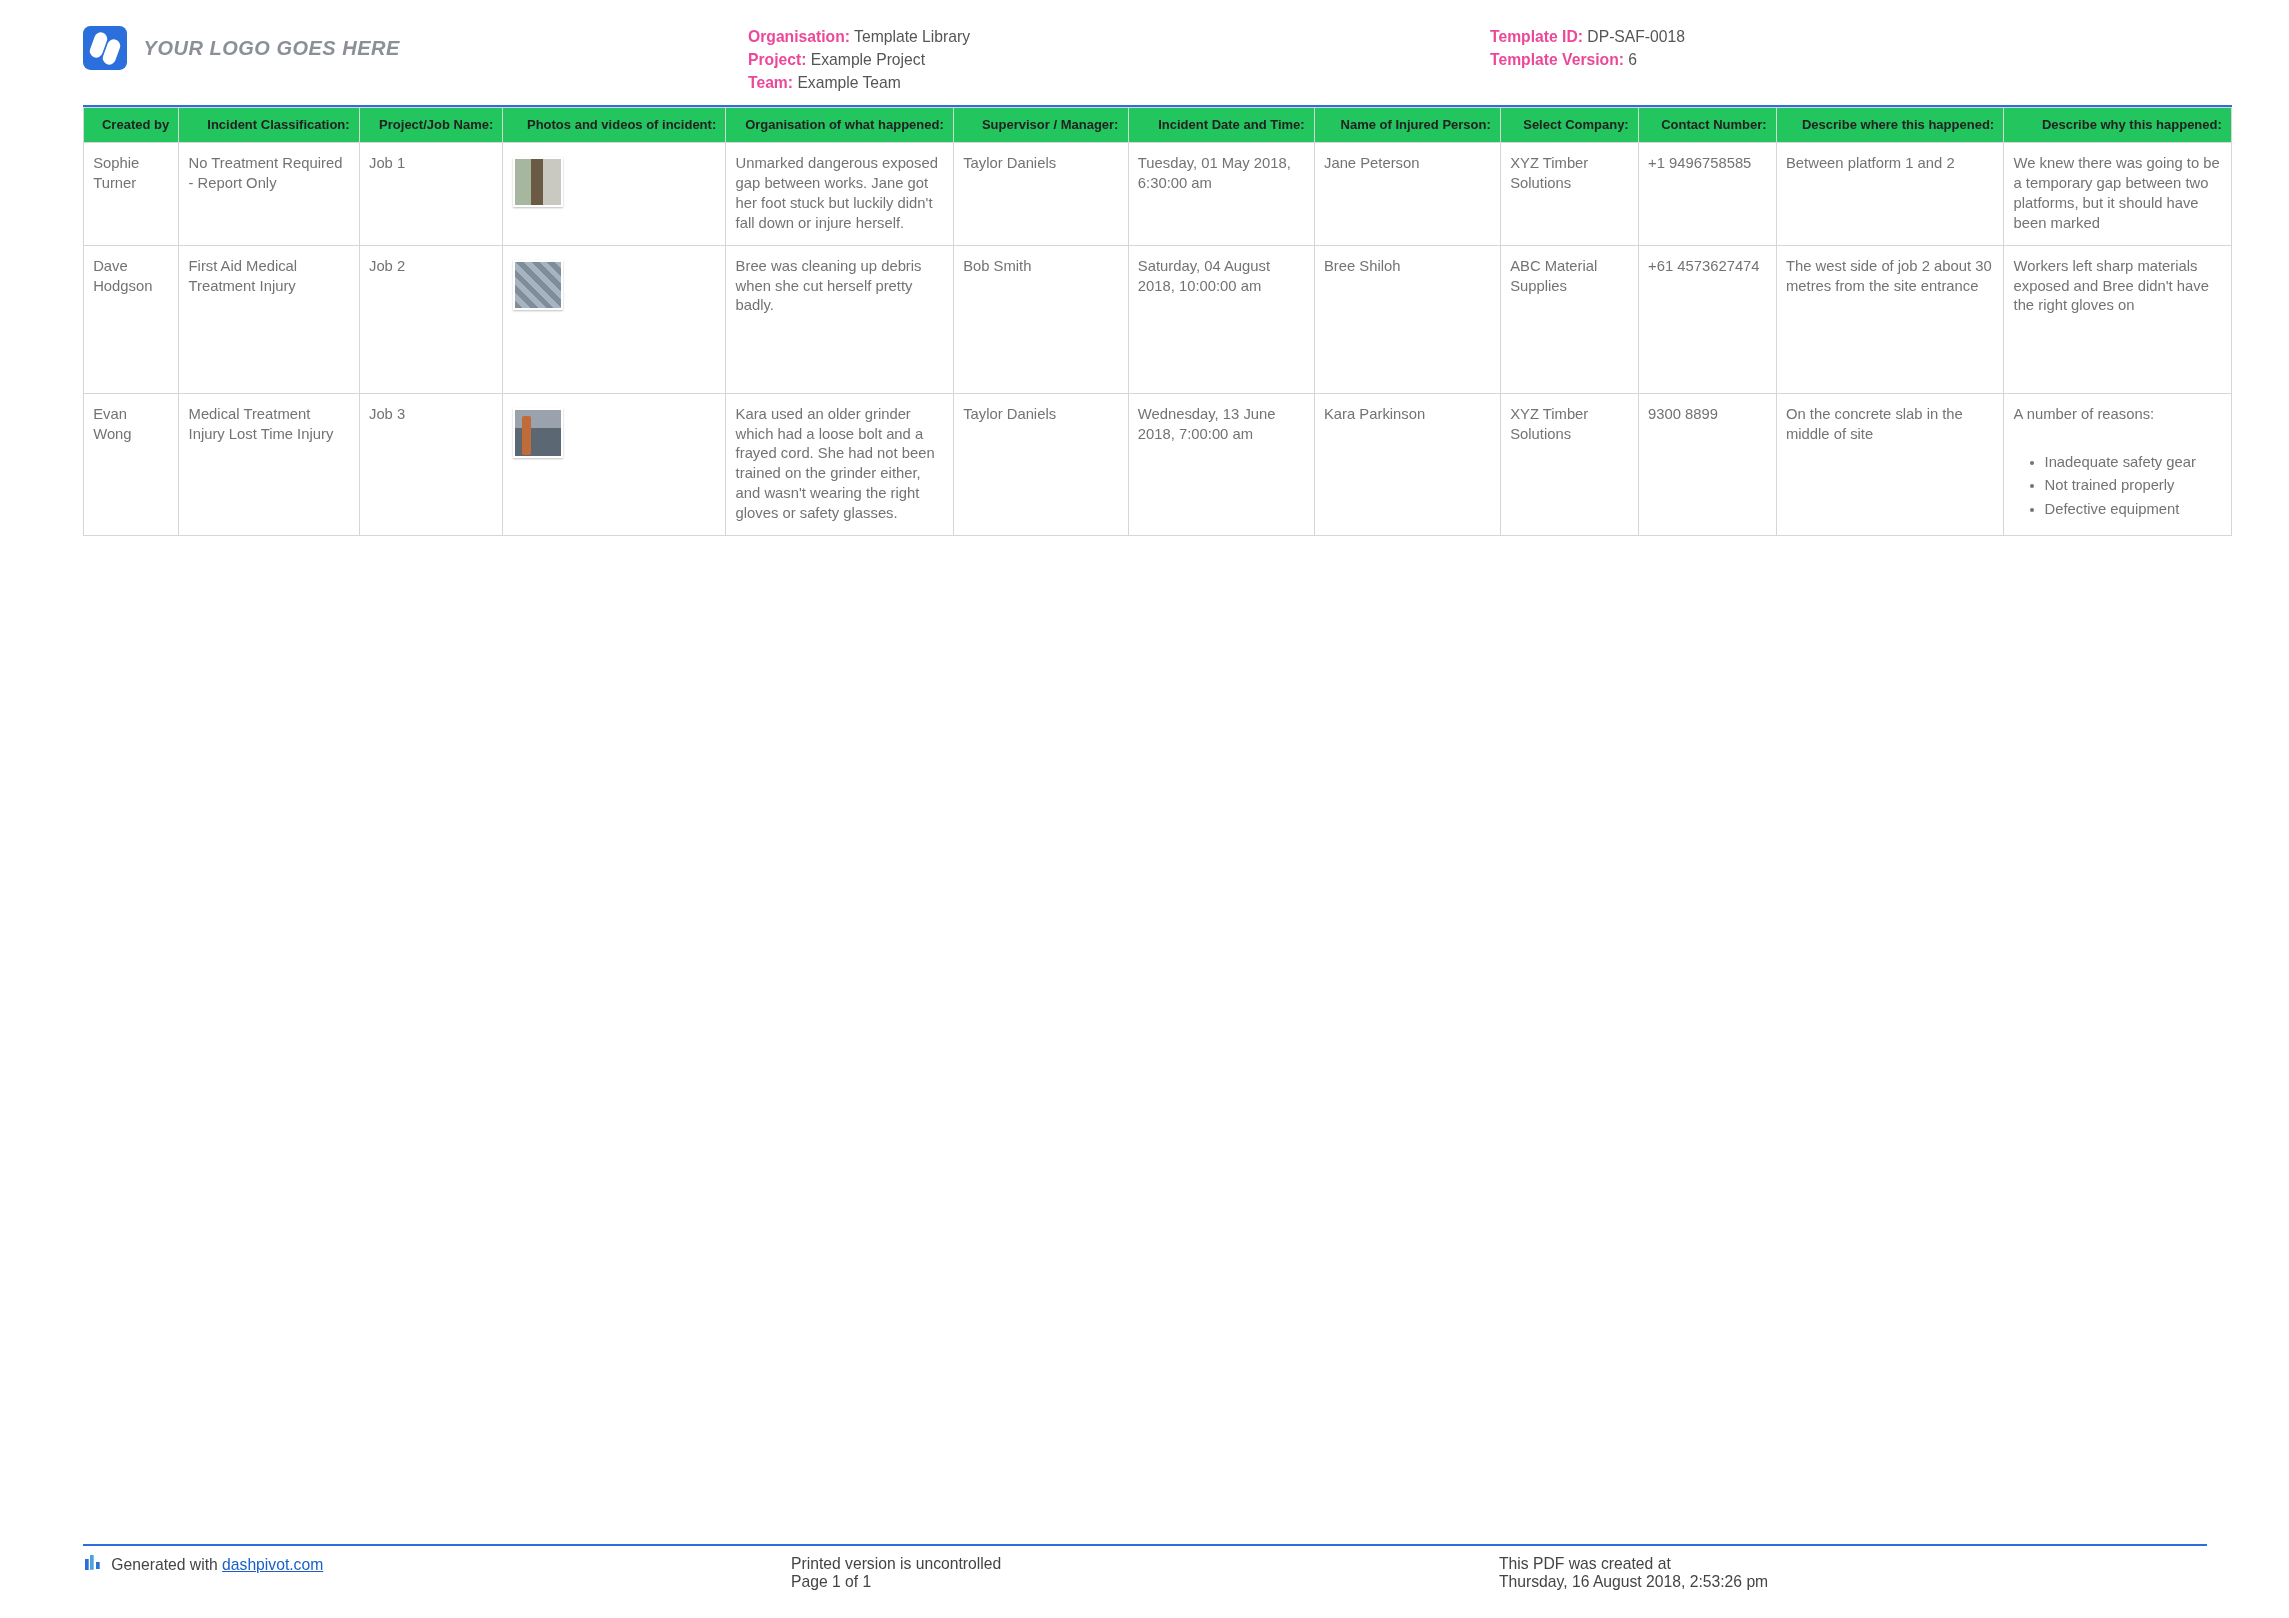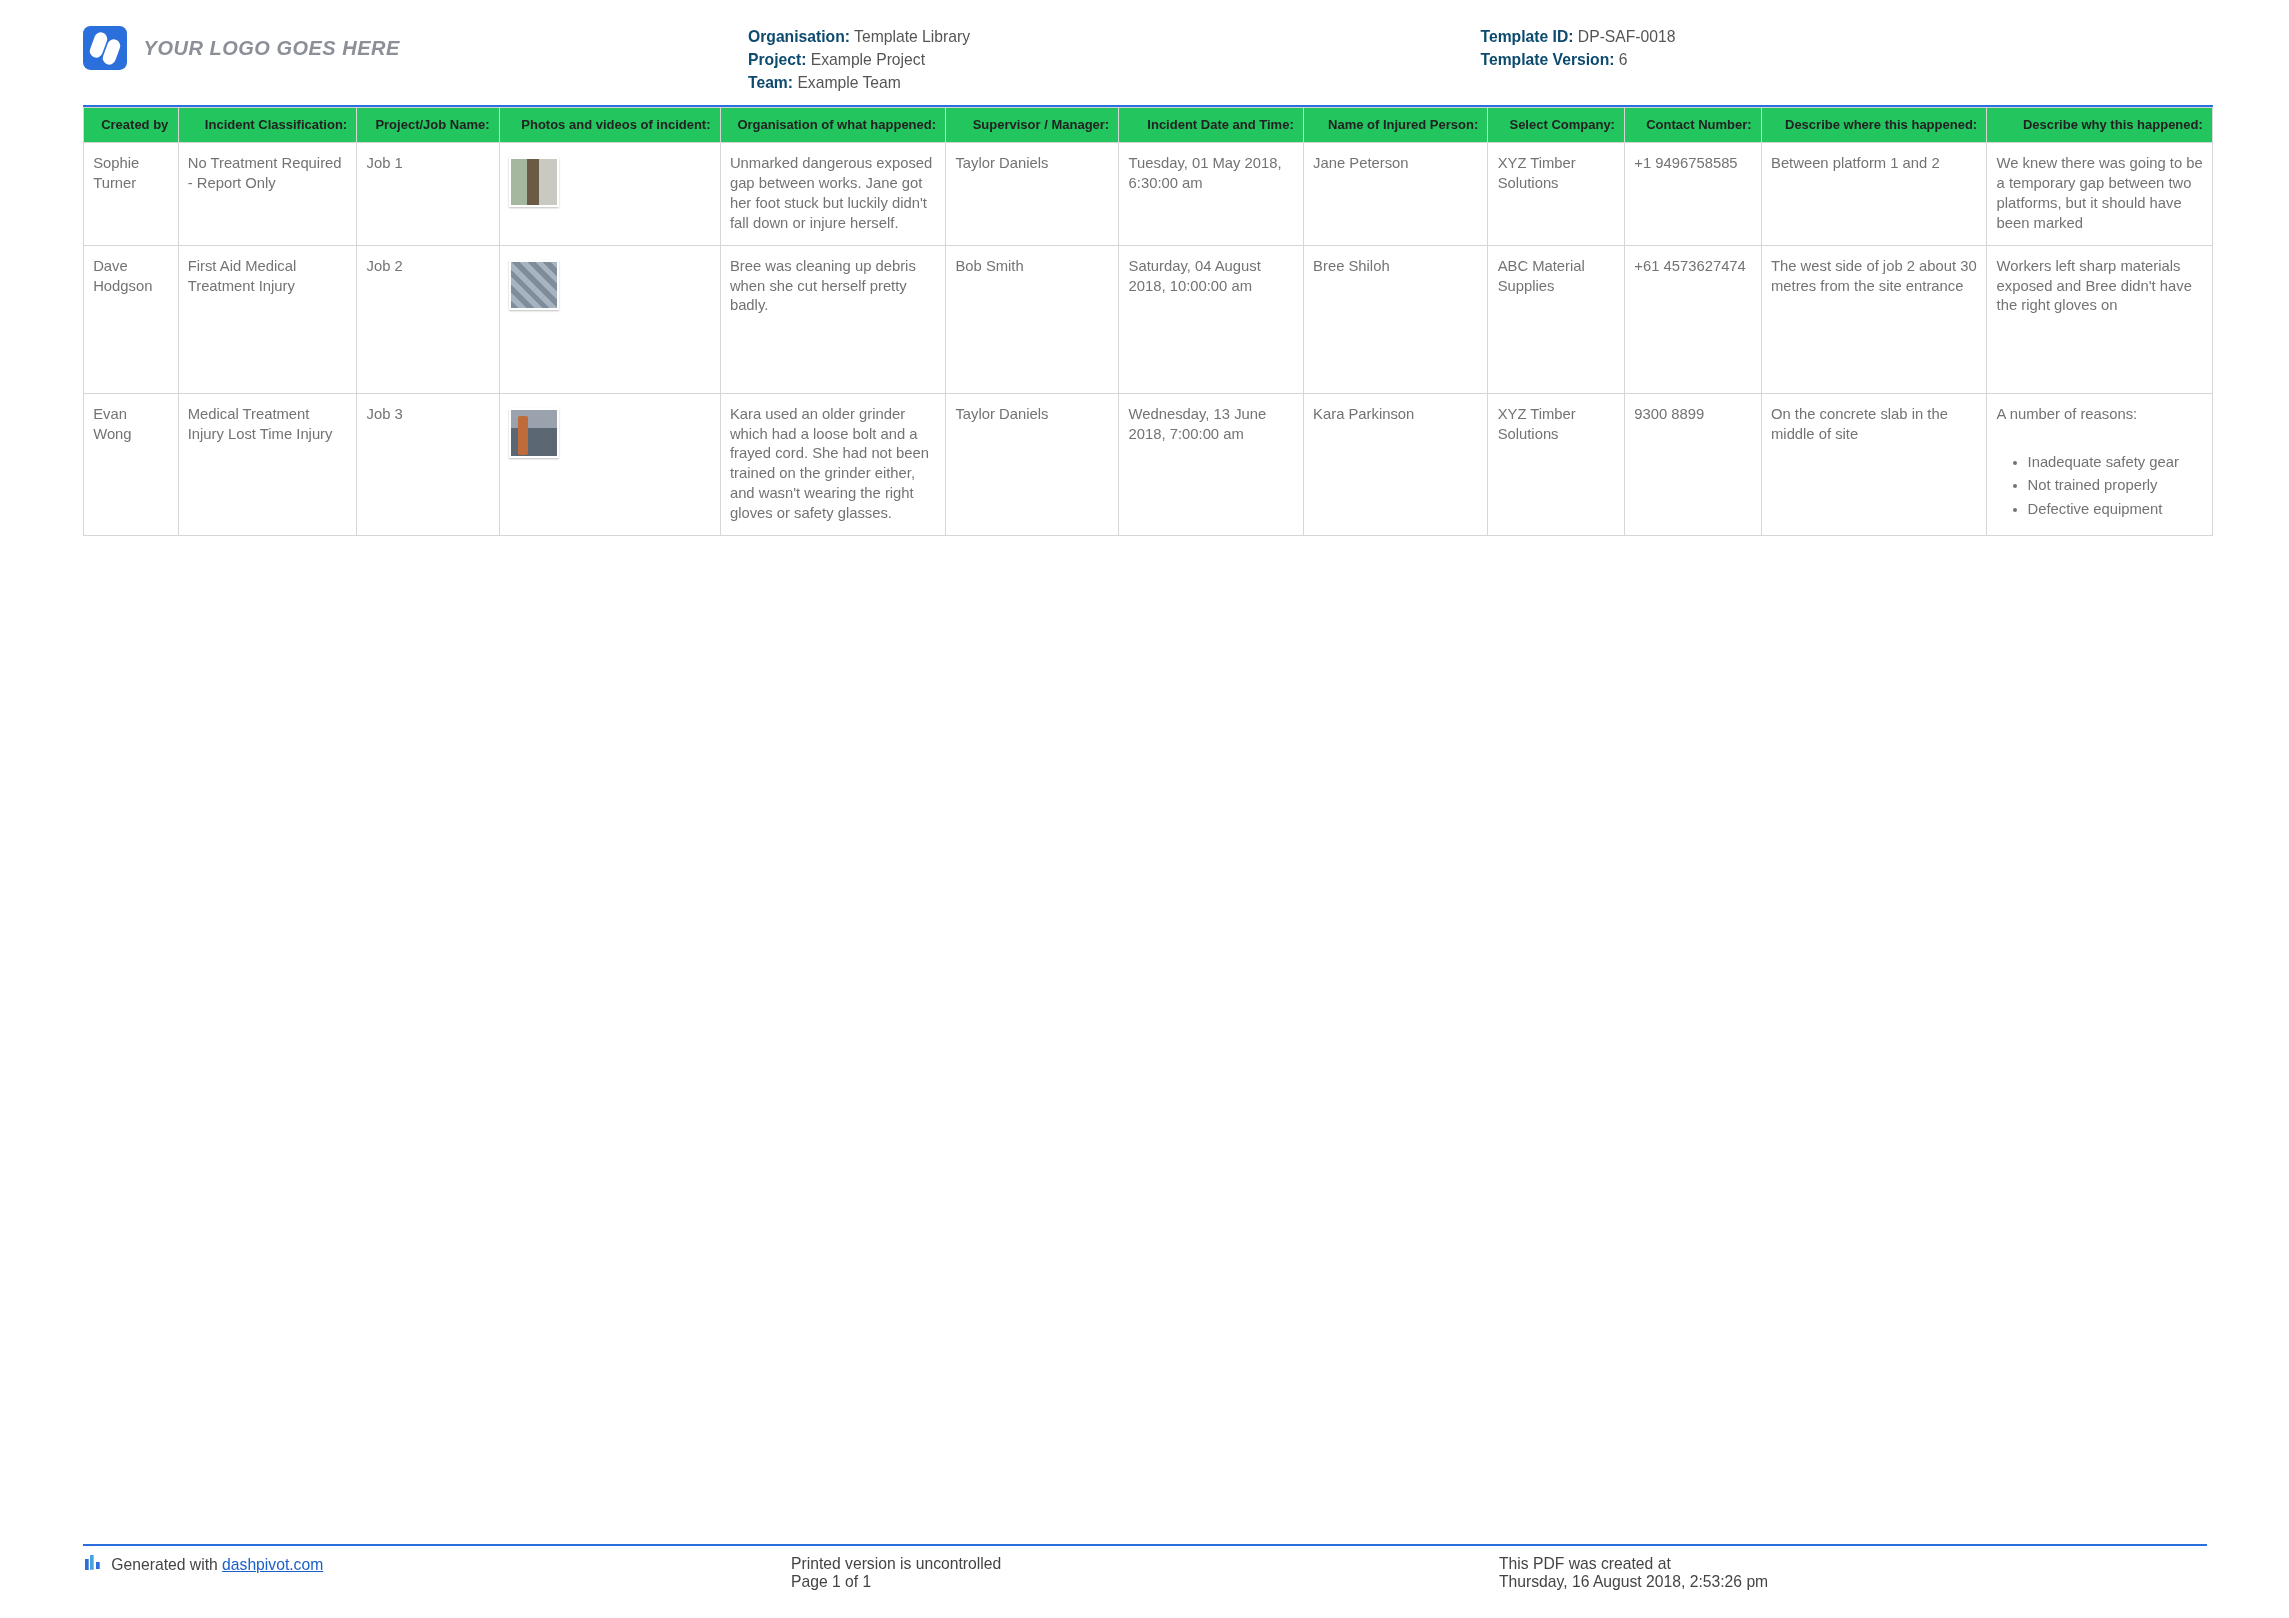--- a/index.html
+++ b/index.html
@@ -7,21 +7,21 @@
     width: 2290px;
     height: 1619px;
     font-family: "Segoe UI", Arial, sans-serif;
     background: #ffffff;
     color: #333;
     position: relative;
   }
   .page {
     width: 2290px;
     height: 1619px;
-    padding: 26px 77px 0 83px;
+    padding: 26px 58px 0 83px;
     position: relative;
   }
   .header {
     display: flex;
     align-items: flex-start;
     border-bottom: 2.8px solid #2a6fdb;
     padding-bottom: 11px;
   }
   .logo-block {
     display: flex;
@@ -60,21 +60,21 @@
     font-weight: 700;
     font-size: 20px;
     letter-spacing: 0.5px;
   }
   .meta-col {
     flex: 1;
     font-size: 15.7px;
     line-height: 1.45;
     color: #555;
   }
-  .meta-col .label { font-weight: 700; color: #0c4a6e; }
+  .meta-col .label { font-weight: 700; color: #ec4899; }
   .title {
     font-size: 31px;
     font-weight: 400;
     color: #262626;
     margin: 35px 0 16.6px 0;
   }
   table.register {
     width: 100%;
     border-collapse: collapse;
     table-layout: fixed;

